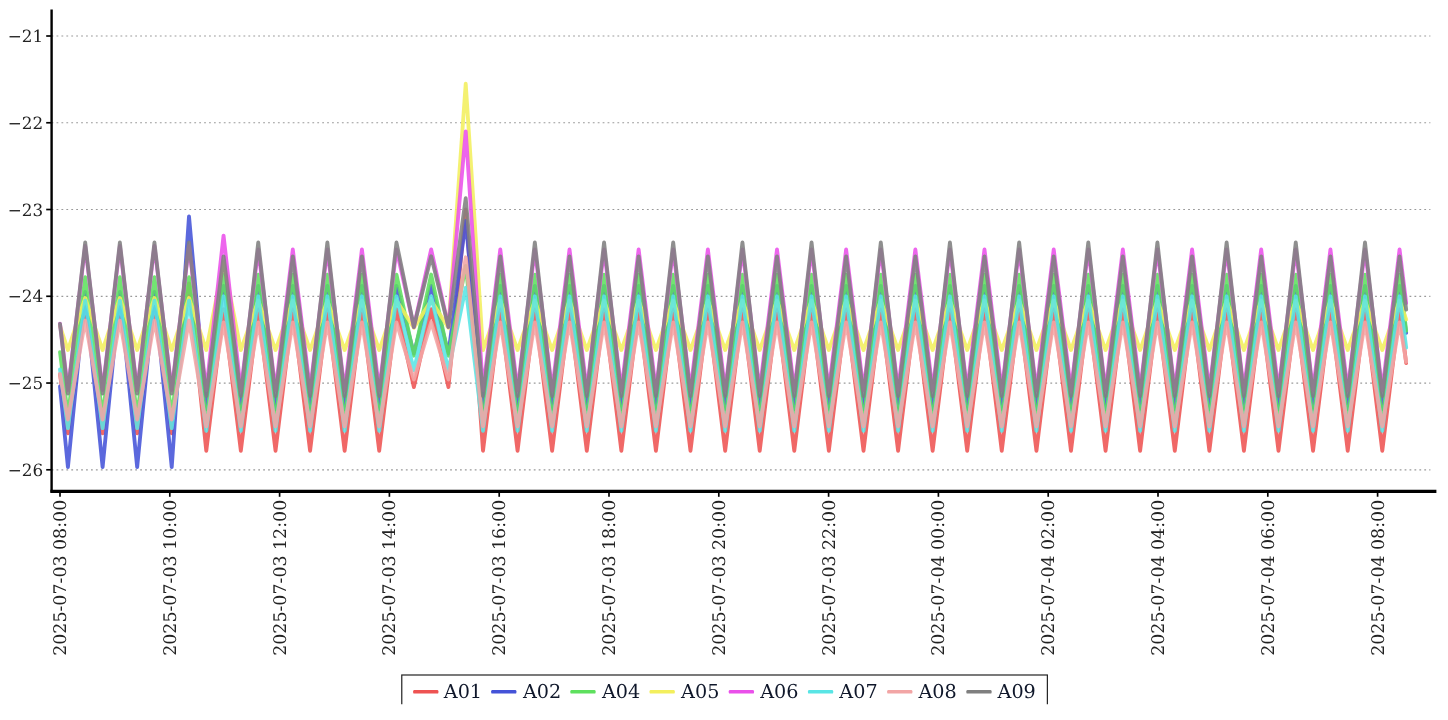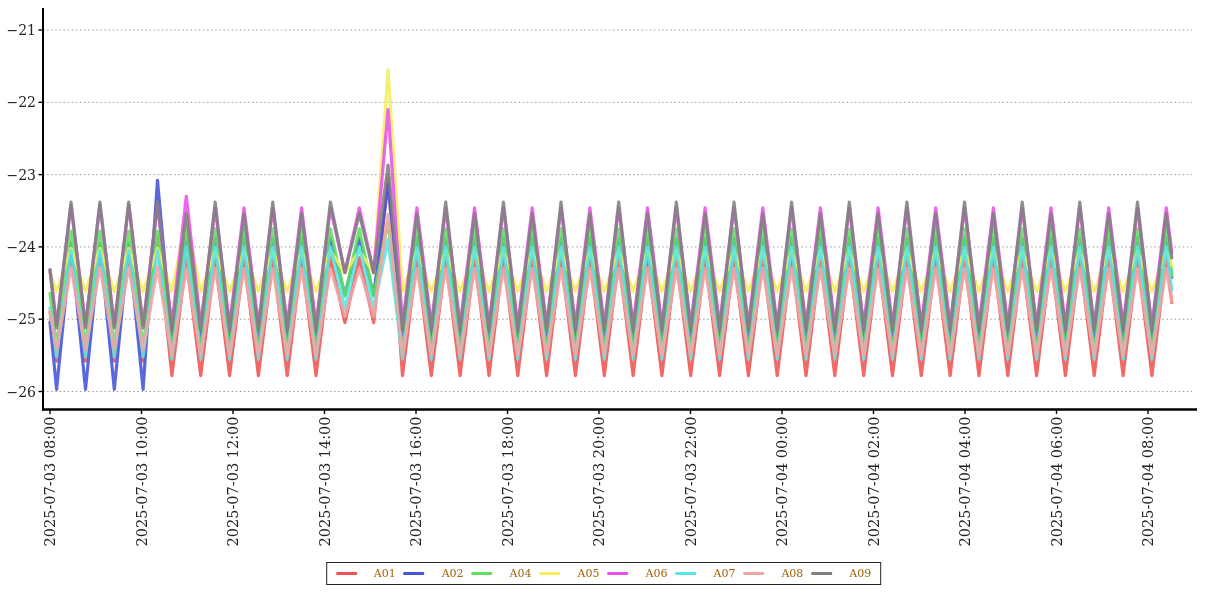--- a/index.html
+++ b/index.html
@@ -18,21 +18,21 @@
   .ytick{font-family:"DejaVu Serif","Liberation Serif",serif;font-size:14px;fill:#222;}
   .xtick{font-family:"DejaVu Serif","Liberation Serif",serif;font-size:14.5px;fill:#222;}
   .seriesline{fill:none;stroke-width:3.2;stroke-linejoin:round;stroke-linecap:round;opacity:0.88;}
   .legend{
     position:absolute;left:50%;top:562px;transform:translateX(-50%);
     display:flex;align-items:center;gap:8px;
     padding:4px 9px;
     border:1.5px solid #222;background:#fff;
     white-space:nowrap;
   }
-  .legend-item{display:flex;align-items:center;gap:17px;font-size:11px;color:#a16207;}
+  .legend-item{display:flex;align-items:center;gap:5px;font-size:16px;color:#0f172a;}
   .legend-swatch{display:inline-block;width:21px;height:3.5px;border-radius:1px;}
 </style>
 </head>
 <body>
 
 <div class="figure">
   <svg id="plot" width="1207" height="600" viewBox="0 0 1207 600">
       <line x1="43" x2="1192" y1="30" y2="30" class="grid"></line>
       <line x1="38.5" x2="43" y1="30" y2="30" class="tickmark"></line>
       <text x="36" y="35" class="ytick" text-anchor="end">−21</text>

